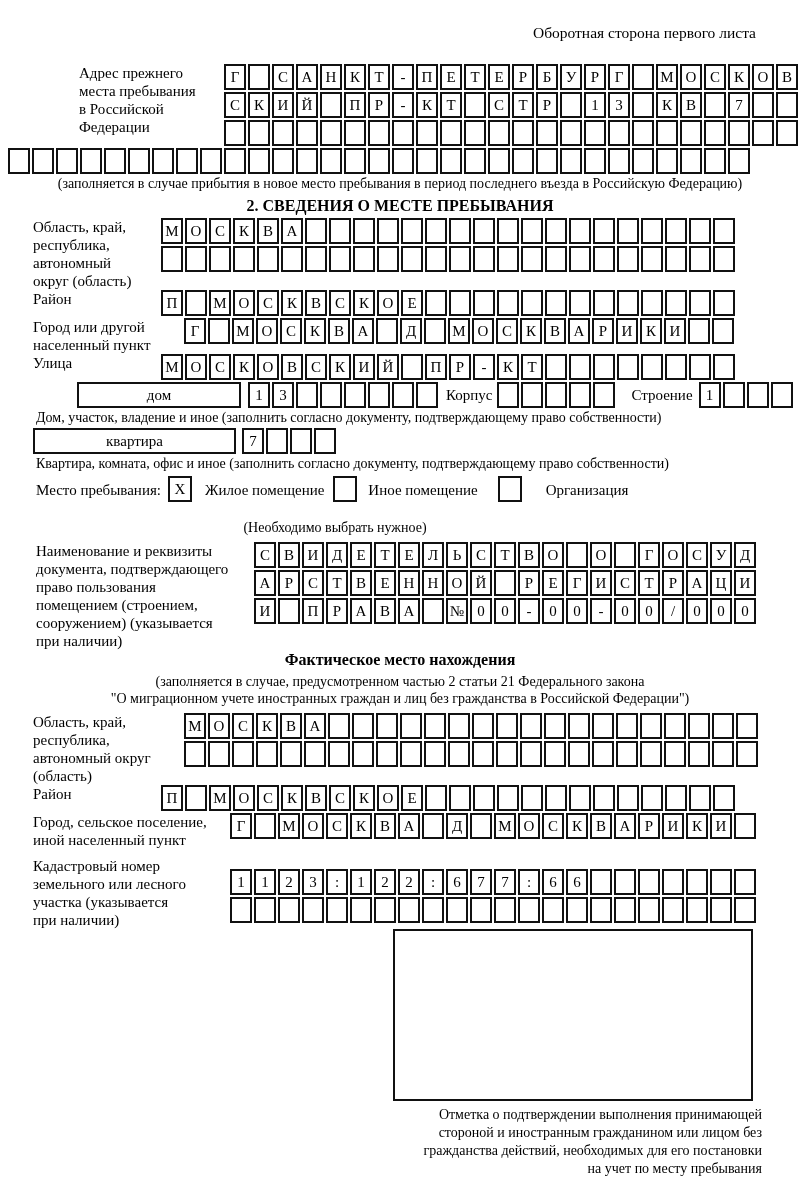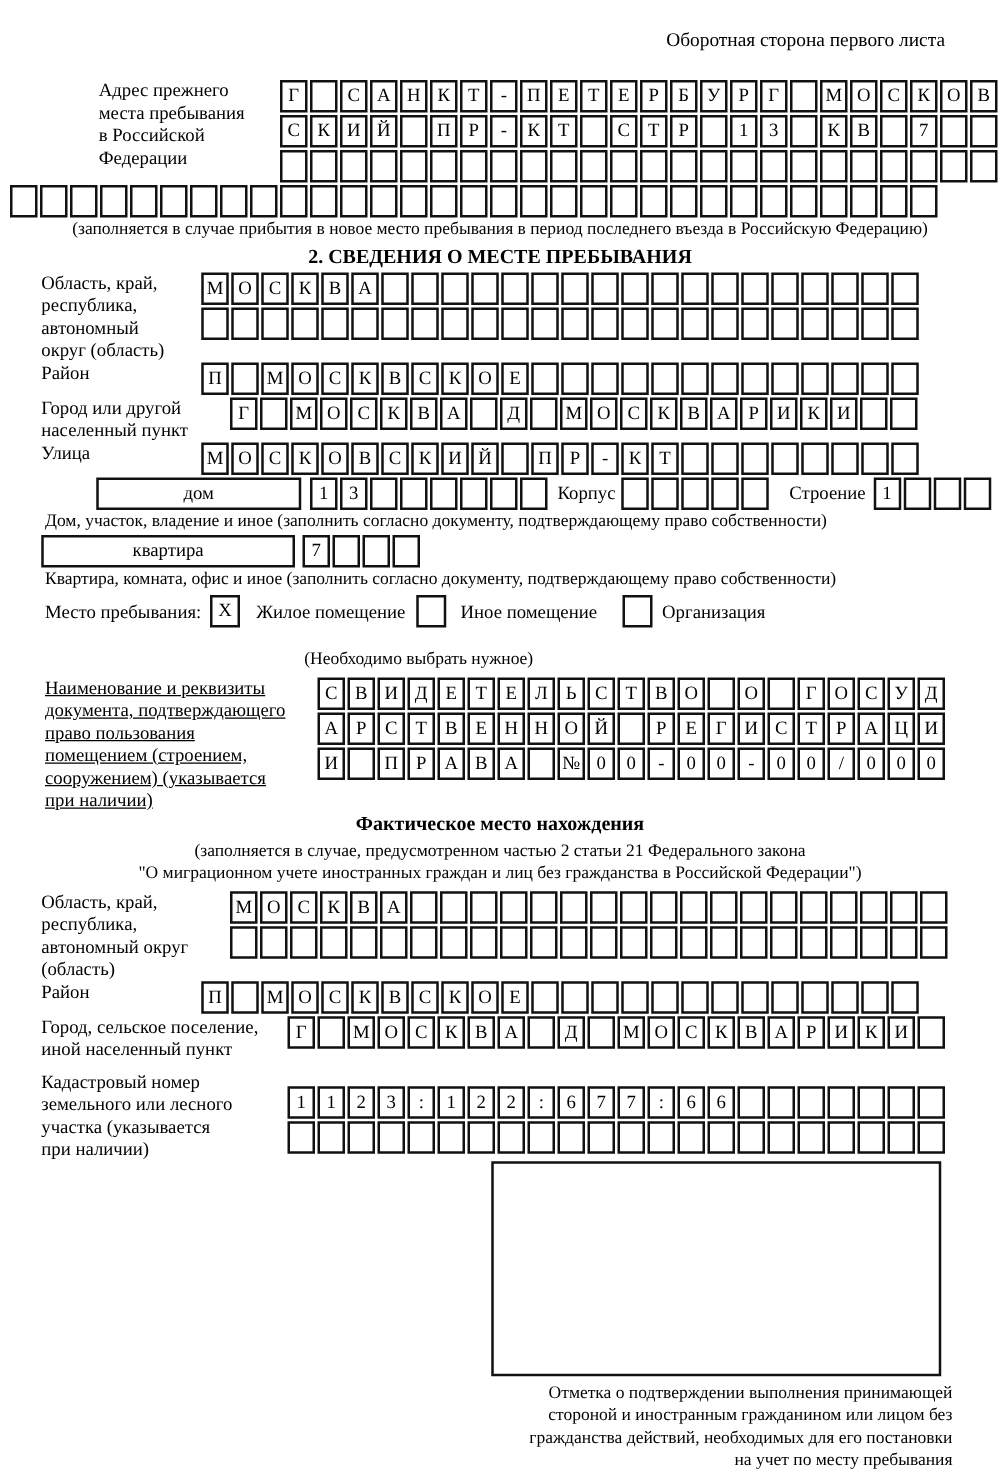--- a/index.html
+++ b/index.html
@@ -6,21 +6,21 @@
   body{width:800px;height:1180px;font-family:"Liberation Serif", serif;overflow:hidden;}
   .hdr{text-align:right;margin:24px 44px 0 0;font-size:15.5px;line-height:18px;}
   .group{display:flex;align-items:flex-start;}
   .lbl{font-size:15px;line-height:18px;flex-shrink:0;}
   .ml33{margin-left:33px;}
   .ml36{margin-left:36px;}
   .w145{width:145px;}
   .w128{width:128px;}
   .w151{width:151px;}
   .w197{width:197px;}
-  .w218{width:218px;text-decoration:underline;}
+  .w218{width:218px;}
   .cellrow{white-space:nowrap;height:26px;margin-bottom:2px;}
   .cell{display:inline-block;box-sizing:content-box;width:18px;height:22px;border:2px solid #111;
         margin-right:2px;text-align:center;line-height:23px;font-size:15px;vertical-align:top;background:#fff;}
   .inlinerow{display:inline-block;vertical-align:top;}
   .note{font-size:14px;line-height:16px;}
   .center{text-align:center;}
   .sec-title{font-weight:bold;text-align:center;font-size:16px;line-height:19px;}
   .wbox{display:inline-block;box-sizing:content-box;height:22px;border:2px solid #111;text-align:center;
         line-height:23px;font-size:15px;vertical-align:top;background:#fff;}
   .cbox{display:inline-block;box-sizing:content-box;width:20px;height:22px;border:2px solid #111;
@@ -97,21 +97,21 @@
   </div>
   <div class="note ml36">Квартира, комната, офис и иное (заполнить согласно документу, подтверждающему право собственности)</div>
 
   <div class="mestorow ml36" style="margin-top:4px;">
     <span>Место пребывания:</span>
     <span class="cbox" style="margin-left:7px;">X</span>
     <span style="margin-left:13px;">Жилое помещение</span>
     <span class="cbox" style="margin-left:9px;"></span>
     <span style="margin-left:11px;">Иное помещение</span>
     <span class="cbox" style="margin-left:20px;"></span>
-    <span style="margin-left:8px;">Организация</span>
+    <span style="margin-left:24px;">Организация</span>
   </div>
   <div class="note center" style="margin-right:130px;margin-top:18px;">(Необходимо выбрать нужное)</div>
 
   <div class="group" style="margin-top:6px;">
     <div class="lbl ml36 w218">
         <div>Наименование и реквизиты</div>
         <div>документа, подтверждающего</div>
         <div>право пользования</div>
         <div>помещением (строением,</div>
         <div>сооружением) (указывается</div>

